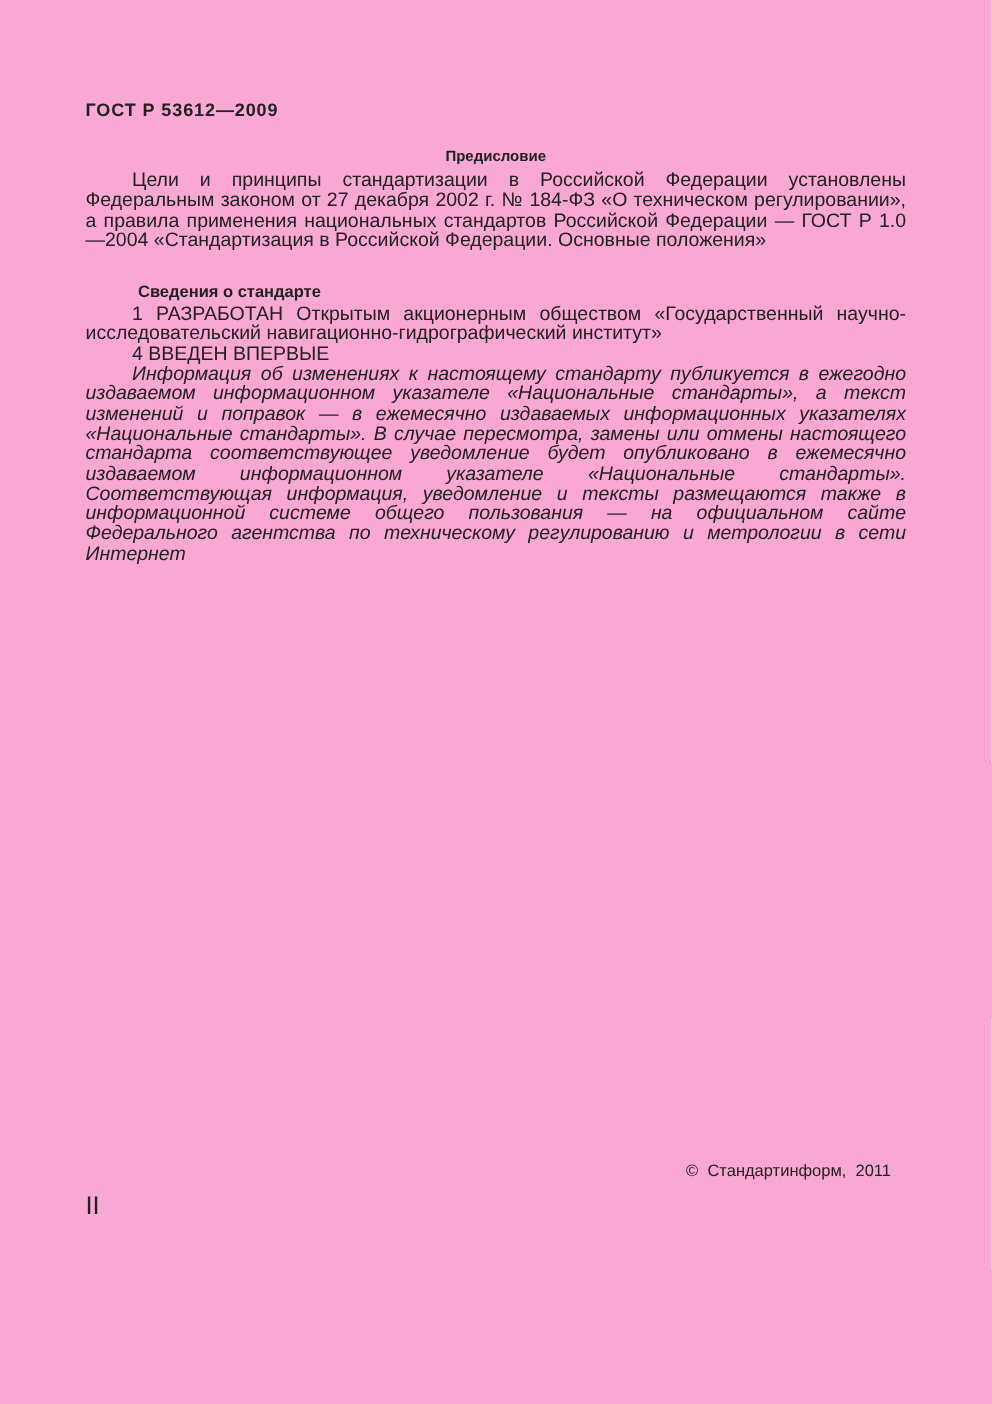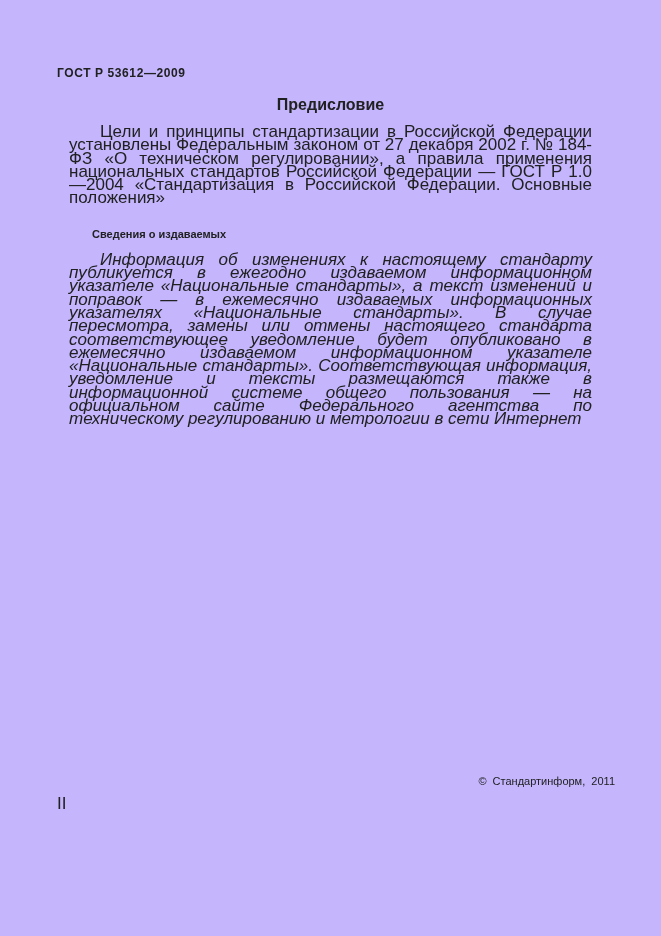--- a/index.html
+++ b/index.html
@@ -4,43 +4,43 @@
 <style>
   html, body {
     margin: 0;
     padding: 0;
     background: #ffffff;
   }
   .sheet {
     position: relative;
     width: 661px;
     height: 936px;
-    background: #c4b5fd;
+    background: #f9a8d4;
     color: #212121;
     font-family: "Liberation Sans", "DejaVu Sans", sans-serif;
     box-sizing: border-box;
     padding: 66px 57px 0 57px;
     overflow: hidden;
   }
   .standard-code {
     font-size: 12px;
     font-weight: bold;
     letter-spacing: 0.6px;
     line-height: 14px;
   }
   .doc-title {
     margin: 17px 0 0 0;
-    font-size: 16px;
+    font-size: 10px;
     font-weight: bold;
     text-align: center;
     line-height: 16px;
   }
   p.body {
-    margin: 12px;
-    font-size: 17px;
+    margin: 0;
+    font-size: 13px;
     line-height: 13.3px;
     text-align: justify;
     text-indent: 31px;
   }
   .intro { margin-top: 12px; }
   .info-heading {
     margin: 23px 0 0 0;
     font-size: 11px;
     font-weight: bold;
     line-height: 13px;
@@ -52,21 +52,21 @@
   .item-4 { margin-top: 15px; }
   .amendments {
     margin-top: 49px;
     font-style: italic;
     font-size: 11.5px;
     line-height: 16px;
   }
   .bottom-block {
     position: absolute;
     left: 57px;
-    right: 46px;
+    right: 67px;
     top: 775px;
   }
   .copyright {
     font-size: 11px;
     line-height: 13px;
     text-align: right;
   }
   .reproduction { margin-top: 12px; }
   .page-number {
     margin-top: 9px;
@@ -79,25 +79,27 @@
 <body>
 
 <div class="sheet">
 
   <div class="standard-code">ГОСТ Р 53612—2009</div>
 
   <h1 class="doc-title">Предисловие</h1>
 
   <p class="body intro">Цели и принципы стандартизации в Российской Федерации установлены Федеральным законом от 27 декабря 2002 г. № 184-ФЗ «О техническом регулировании», а правила применения национальных стандартов Российской Федерации — ГОСТ Р 1.0—2004 «Стандартизация в Российской Федерации. Основные положения»</p>
 
-  <p class="info-heading">Сведения о издаваемых</p>
+  <p class="info-heading">Сведения о стандарте</p>
+
+  <p class="body item-1">1 РАЗРАБОТАН Открытым акционерным обществом «Государственный научно-исследовательский навигационно-гидрографический институт»</p>
 
 
 
-
+  <p class="body item-4">4 ВВЕДЕН ВПЕРВЫЕ</p>
 
   <p class="body amendments">Информация об изменениях к настоящему стандарту публикуется в ежегодно издаваемом информационном указателе «Национальные стандарты», а текст изменений и поправок — в ежемесячно издаваемых информационных указателях «Национальные стандарты». В случае пересмотра, замены или отмены настоящего стандарта соответствующее уведомление будет опубликовано в ежемесячно издаваемом информационном указателе «Национальные стандарты». Соответствующая информация, уведомление и тексты размещаются также в информационной системе общего пользования — на официальном сайте Федерального агентства по техническому регулированию и метрологии в сети Интернет</p>
 
   <div class="bottom-block">
     <div class="copyright">©&nbsp; Стандартинформ,&nbsp; 2011</div>
 
 
     <div class="page-number">II</div>
   </div>
 

